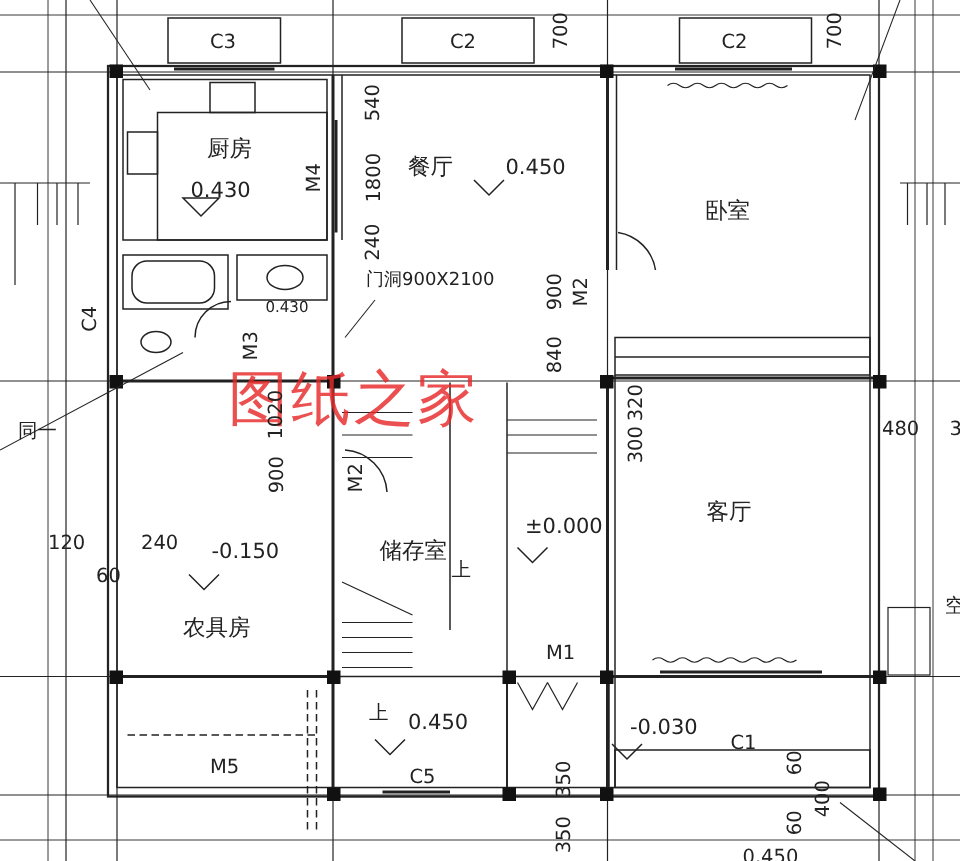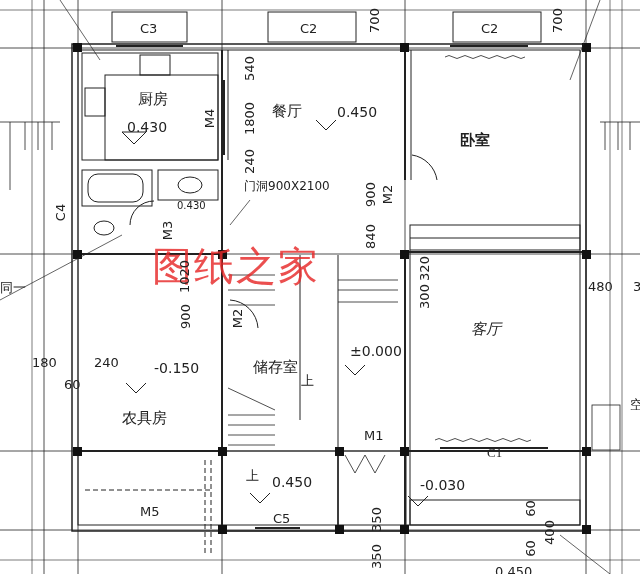--- a/index.html
+++ b/index.html
@@ -150,65 +150,65 @@
     </g>
   </g>
 </svg>
 
 <div class="wm">图纸之家</div>
 
 <div class="lbl room" style="left:138px;top:92px;">厨房</div>
 <div class="lbl elev" style="left:127px;top:120px;">0.430</div>
 <div class="lbl room" style="left:272px;top:104px;">餐厅</div>
 <div class="lbl elev" style="left:337px;top:105px;">0.450</div>
-<div class="lbl room" style="left:460px;top:133px;font-weight:bold;">卧室</div>
-<div class="lbl room" style="left:471px;top:322px;font-style:italic;">客厅</div>
+<div class="lbl room" style="left:470px;top:133px;">卧室</div>
+<div class="lbl room" style="left:471px;top:334px;">客厅</div>
 <div class="lbl elev" style="left:350px;top:344px;">±0.000</div>
 <div class="lbl room" style="left:122px;top:411px;text-align:center;">农具房</div>
-<div class="lbl elev" style="left:141px;top:361px;margin-left:13px;">-0.150</div>
+<div class="lbl elev" style="left:141px;top:361px;">-0.150</div>
 <div class="lbl room" style="left:229px;top:360px;margin-left:24px;">储存室</div>
 
 <div class="lbl small" style="left:177px;top:201px;">0.430</div>
 <div class="lbl elev" style="left:272px;top:475px;">0.450</div>
 <div class="lbl elev" style="left:420px;top:478px;">-0.030</div>
 
 <div class="lbl tag" style="left:140px;top:22px;">C3</div>
 <div class="lbl tag" style="left:300px;top:22px;">C2</div>
 <div class="lbl tag" style="left:481px;top:22px;">C2</div>
 <div class="lbl tag vert" style="left:52px;top:206px;">C4</div>
-<div class="lbl tag" style="left:487px;top:446px;font-family:Liberation Serif, serif;">C1</div>
+<div class="lbl tag" style="left:487px;top:489px;">C1</div>
 <div class="lbl tag" style="left:273px;top:512px;">C5</div>
 
 <div class="lbl tag vert" style="left:200px;top:112px;">M4</div>
 <div class="lbl tag vert" style="left:158px;top:224px;">M3</div>
 <div class="lbl tag vert" style="left:378px;top:188px;">M2</div>
 <div class="lbl tag vert" style="left:228px;top:312px;">M2</div>
 <div class="lbl tag" style="left:364px;top:429px;">M1</div>
 <div class="lbl tag" style="left:140px;top:505px;text-align:right;">M5</div>
 
 <div class="lbl small" style="left:244px;top:180px;font-size:12px;">门洞900X2100</div>
-<div class="lbl tag" style="left:0px;top:281px;">同一</div>
+<div class="lbl tag" style="left:0px;top:281px;padding-left:12px;">同一</div>
 <div class="lbl tag" style="left:301px;top:374px;">上</div>
 <div class="lbl tag" style="left:246px;top:469px;">上</div>
 <div class="lbl tag" style="left:630px;top:398px;">空</div>
 
 <div class="lbl dim vert" style="left:362px;top:14px;">700</div>
 <div class="lbl dim vert" style="left:545px;top:14px;">700</div>
 <div class="lbl dim vert" style="left:237px;top:62px;">540</div>
 <div class="lbl dim vert" style="left:233px;top:112px;">1800</div>
 <div class="lbl dim vert" style="left:237px;top:155px;">240</div>
 <div class="lbl dim vert" style="left:358px;top:188px;">900</div>
 <div class="lbl dim vert" style="left:358px;top:230px;">840</div>
 <div class="lbl dim vert" style="left:173px;top:310px;">900</div>
 <div class="lbl dim vert" style="left:168px;top:270px;">1020</div>
 <div class="lbl dim vert" style="left:412px;top:290px;">300</div>
 <div class="lbl dim vert" style="left:412px;top:262px;">320</div>
 <div class="lbl dim" style="left:588px;top:280px;">480</div>
 <div class="lbl dim" style="left:633px;top:280px;">3</div>
-<div class="lbl dim" style="left:32px;top:356px;">180</div>
+<div class="lbl dim" style="left:32px;top:356px;">120</div>
 <div class="lbl dim" style="left:94px;top:356px;">240</div>
 <div class="lbl dim" style="left:64px;top:378px;">60</div>
 <div class="lbl dim vert" style="left:364px;top:513px;">350</div>
 <div class="lbl dim vert" style="left:364px;top:550px;">350</div>
 <div class="lbl dim vert" style="left:522px;top:502px;">60</div>
 <div class="lbl dim vert" style="left:522px;top:542px;">60</div>
 <div class="lbl dim vert" style="left:537px;top:526px;">400</div>
 <div class="lbl dim" style="left:495px;top:565px;">0.450</div>
 
 </body></html>

